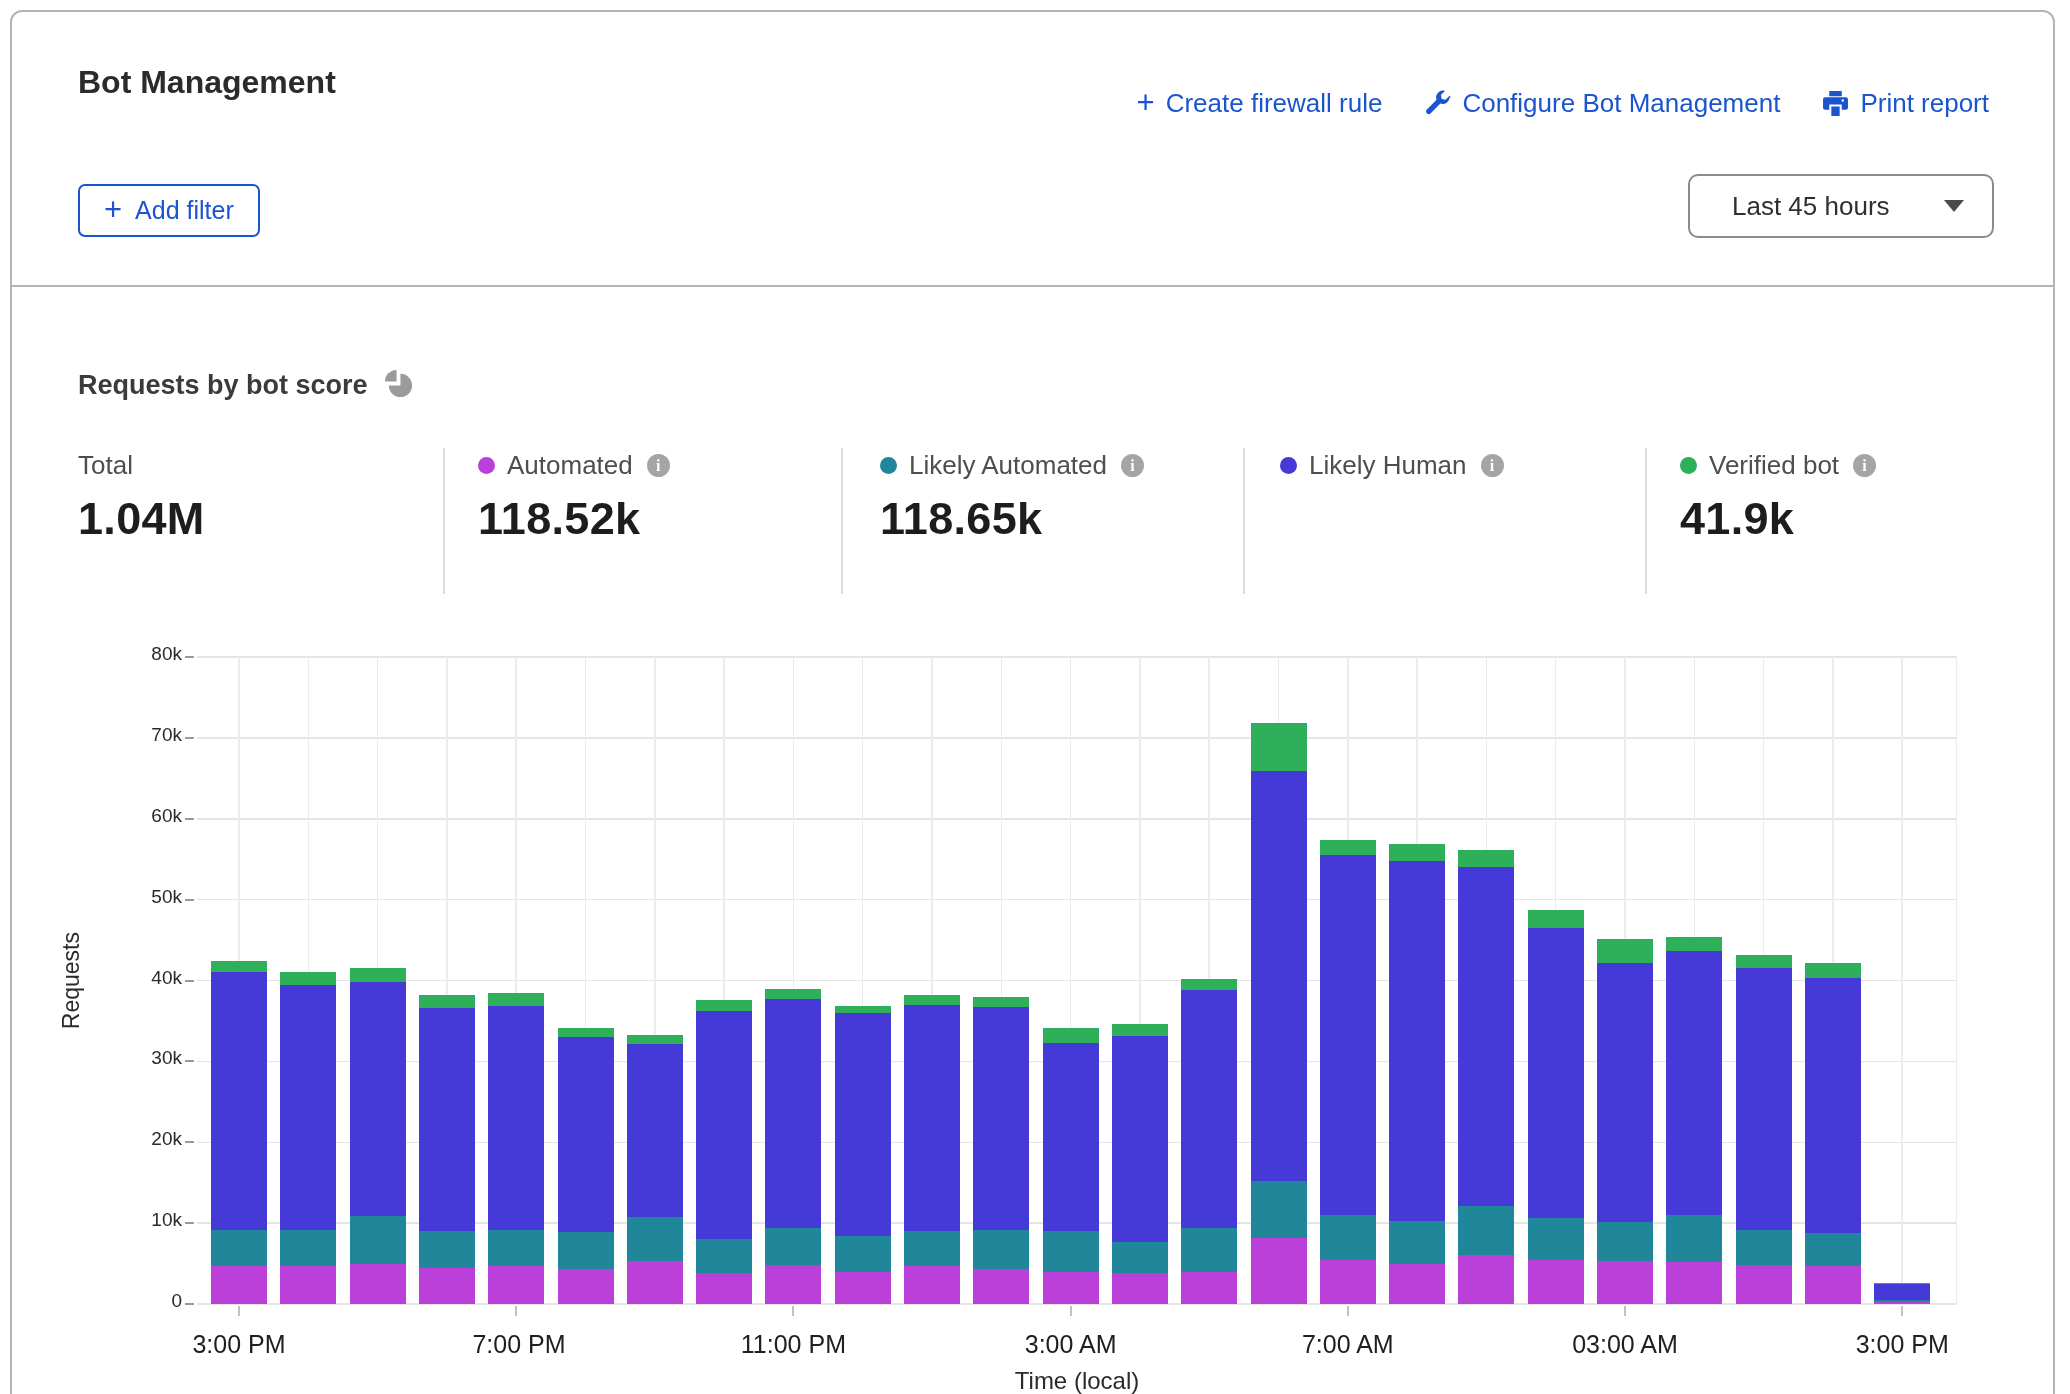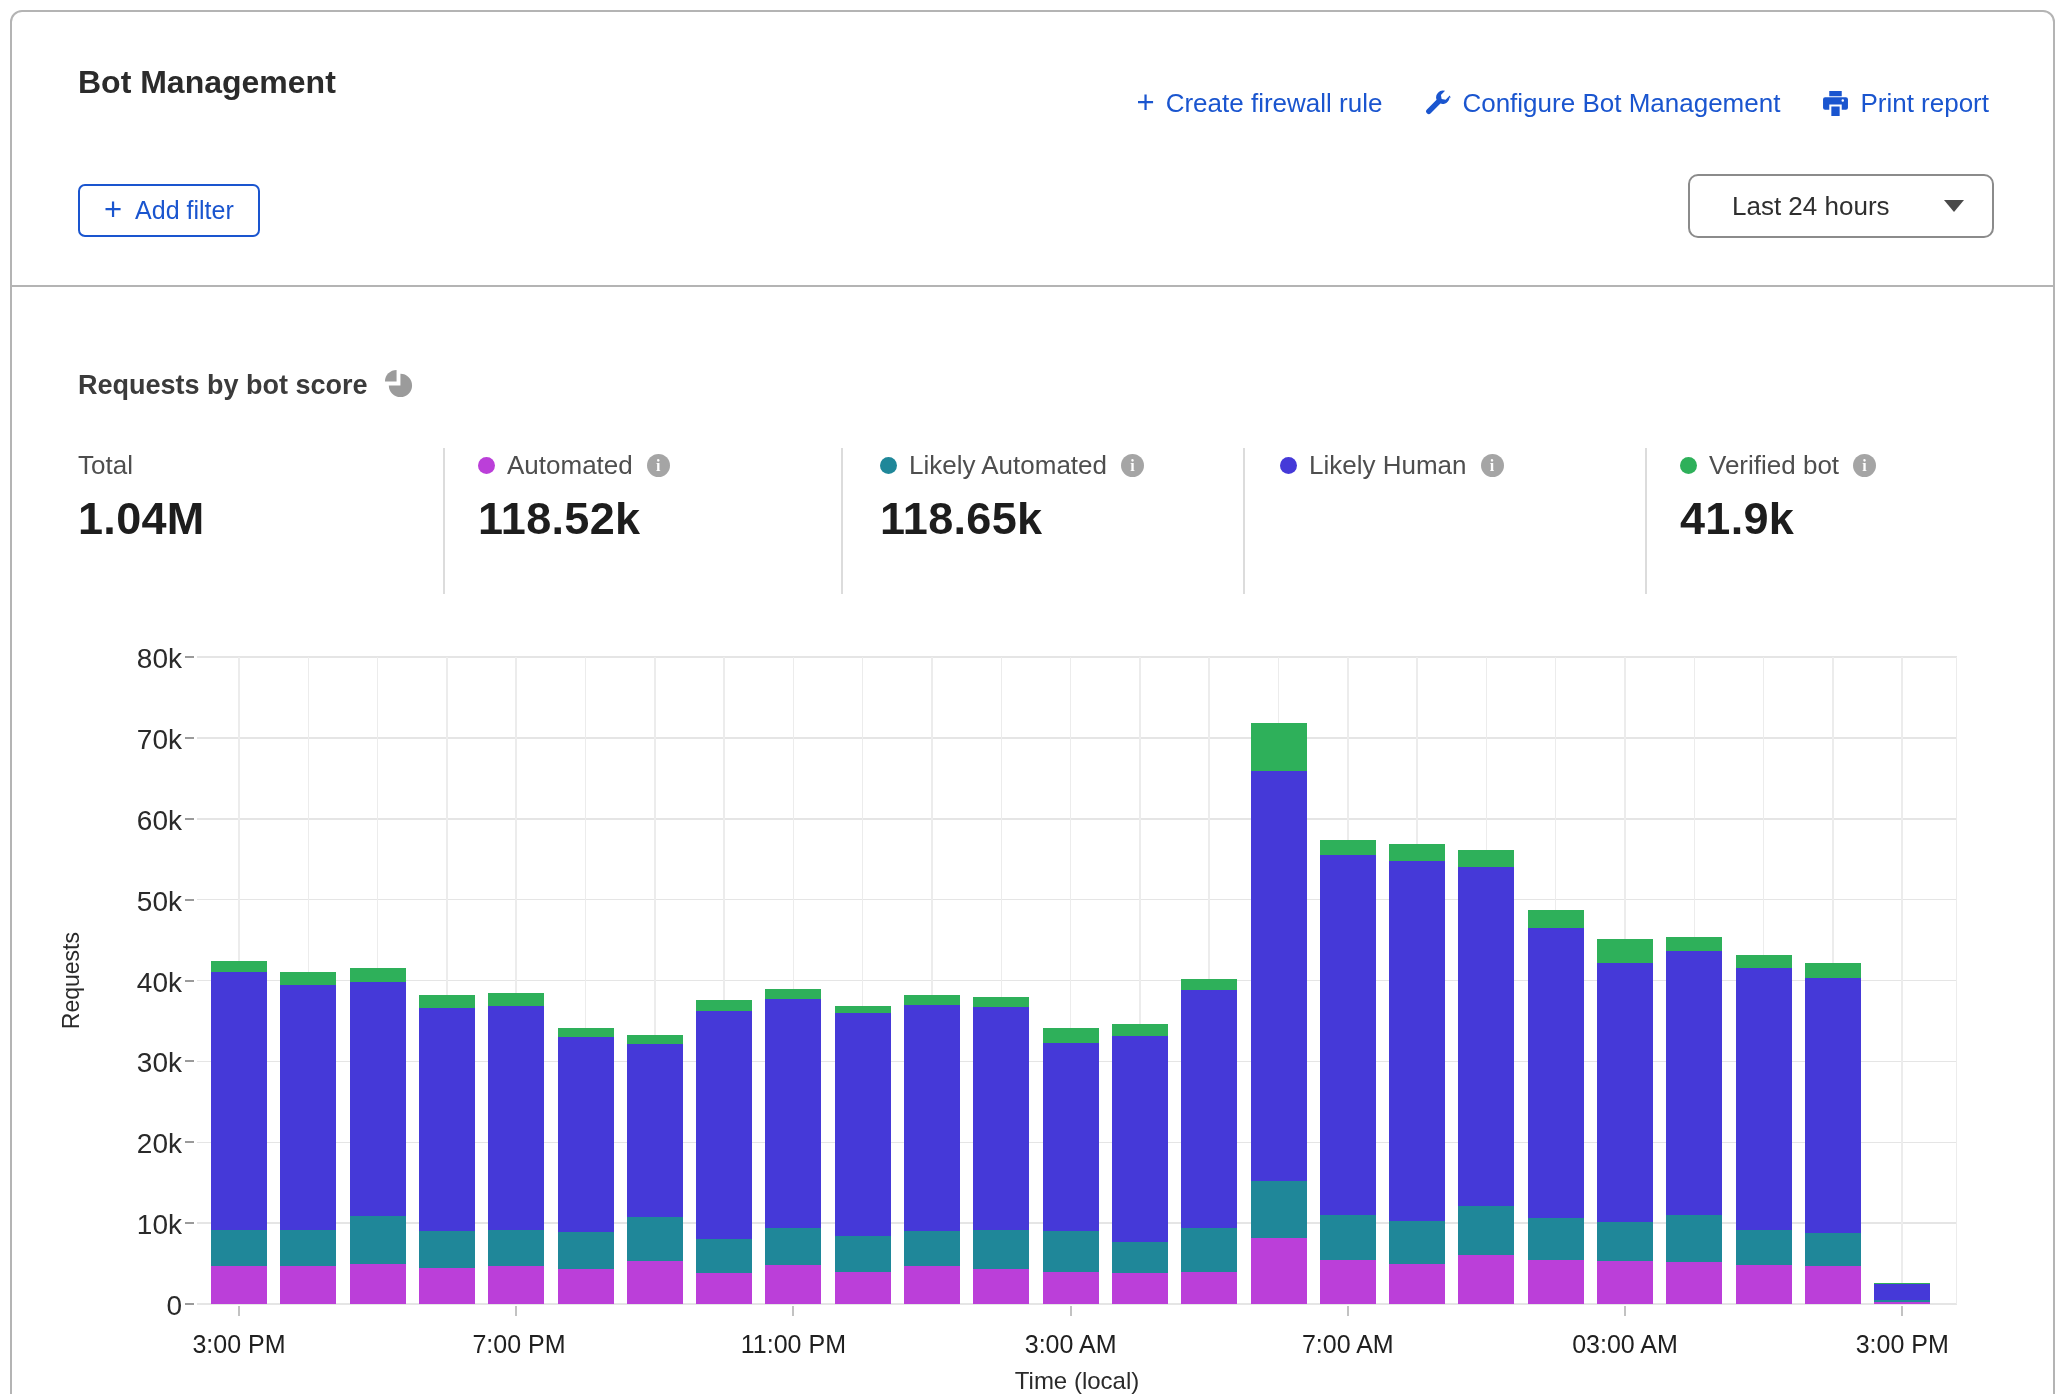--- a/index.html
+++ b/index.html
@@ -30,21 +30,21 @@
   .info{width:23px;height:23px;border-radius:50%;background:#a5a5a5;color:#fff;font-size:16px;font-weight:700;
     display:flex;align-items:center;justify-content:center;font-family:"Liberation Serif",serif;cursor:pointer;margin-left:2px;}
   .value{margin-top:12px;font-size:45px;font-weight:700;color:#1d1d1d;letter-spacing:.3px;}
   .vdiv{position:absolute;top:436px;width:2px;height:146px;background:#dcdcdc;}
   .plot-wrap{position:absolute;left:185px;top:645px;width:1760px;height:647px;}
   .gl-h{position:absolute;left:0;width:100%;height:1.5px;background:#e5e5e5;}
   .gl-v{position:absolute;top:0;width:1.5px;height:100%;background:#ececec;}
   .bar{position:absolute;bottom:0;display:flex;flex-direction:column-reverse;}
   .seg{width:100%;}
   .y-labels{position:absolute;left:40px;top:645px;width:130px;height:647px;}
-  .y-labels div{position:absolute;right:0;font-size:28px;color:#2a2a2a;text-align:right;}
+  .y-labels div{position:absolute;right:0;font-size:19px;color:#2a2a2a;text-align:right;}
   .tick-h{position:absolute;left:-12px;width:9px;height:2px;background:#9a9a9a;}
   .x-tick{position:absolute;top:649px;width:2px;height:10px;background:#c2c2c2;}
   .x-label{position:absolute;top:673px;transform:translateX(-50%);font-size:25px;color:#202020;white-space:nowrap;}
   .x-axis-title{position:absolute;left:880px;top:710px;transform:translateX(-50%);font-size:24px;color:#2a2a2a;}
   .y-axis-title-wrap{position:absolute;left:46px;top:645px;height:647px;display:flex;align-items:center;}
   .y-axis-title{writing-mode:vertical-rl;transform:rotate(180deg);font-size:23px;color:#2a2a2a;}
 </style>
 </head>
 <body>
 
@@ -74,21 +74,21 @@
       <span>Print report</span>
     </div>
   </div>
 
   <button class="add-filter">
     <span class="plus-glyph">+</span>
     <span>Add filter</span>
   </button>
 
   <div class="select">
-    <span>Last 24 hours</span>
+    <span>Last 45 hours</span>
     <span class="caret"></span>
   </div>
 
   <div class="header-divider"></div>
 
   <div class="section-title-row">
     <span class="section-title">Requests by bot score</span>
     <span>
       <svg width="31" height="31" viewBox="0 0 32 32">
         <path fill="#9b9b9b" d="M18 6a12 12 0 1 1-12 12h12z"></path>

